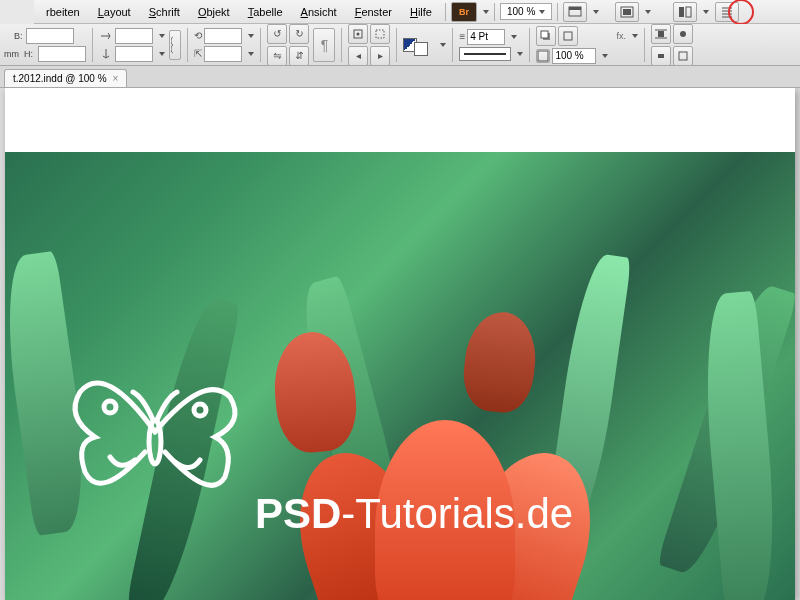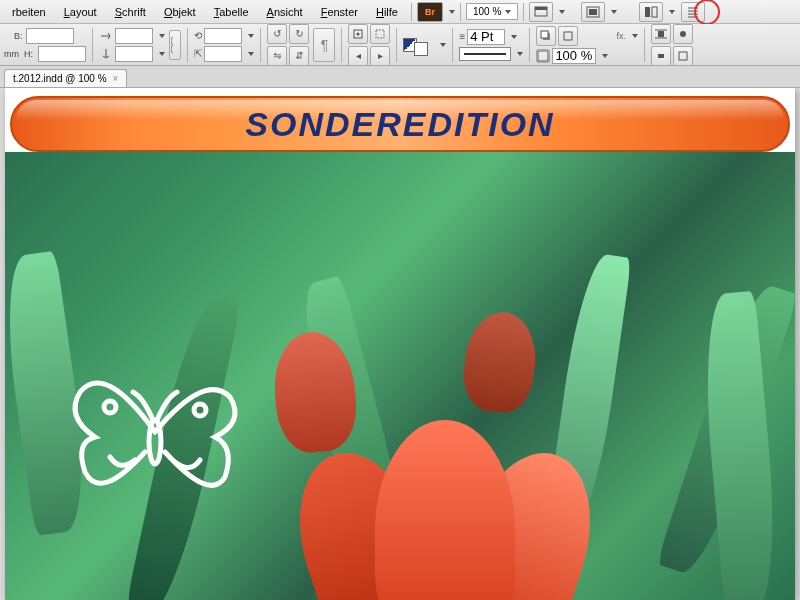--- a/index.html
+++ b/index.html
@@ -13,21 +13,21 @@
     .menu-btn { width: 24px; height: 20px; background: linear-gradient(#f8f8f8,#e0e0e0); border: 1px solid #a8a8a8; border-radius: 2px; display: flex; align-items: center; justify-content: center; cursor: pointer; font-size: 9px; }
     .zoom-display { padding: 2px 6px; border: 1px solid #a8a8a8; background: #fff; font-size: 10px; min-width: 52px; display: flex; align-items: center; }
     .tri-down { width: 0; height: 0; border-left: 3px solid transparent; border-right: 3px solid transparent; border-top: 4px solid #555; margin-left: 4px; }
     .highlight-ring { position: absolute; width: 26px; height: 26px; border: 2px solid #e03030; border-radius: 50%; top: -1px; left: 694px; pointer-events: none; }
     
     
     .controlbar { height: 42px; background: linear-gradient(#f0f0f0,#dcdcdc); border-bottom: 1px solid #a8a8a8; display: flex; align-items: center; padding: 2px 4px; gap: 4px; position: relative; }
     .ctrl-group { display: flex; flex-direction: column; gap: 2px; }
     .ctrl-row { display: flex; align-items: center; gap: 2px; }
     .ctrl-label { font-size: 9px; color: #444; min-width: 10px; }
-    .ctrl-input { width: 48px; height: 16px; border: 1px solid #a0a0a0; background: #fff; font-size: 13px; padding: 0 2px; }
+    .ctrl-input { width: 48px; height: 16px; border: 1px solid #a0a0a0; background: #fff; font-size: 10px; padding: 0 2px; }
     .ctrl-input.narrow { width: 38px; }
     .ctrl-sep { width: 1px; height: 34px; background: #b0b0b0; margin: 0 2px; }
     .icon-btn { width: 20px; height: 20px; background: linear-gradient(#f6f6f6,#e0e0e0); border: 1px solid #a8a8a8; border-radius: 2px; display: flex; align-items: center; justify-content: center; cursor: pointer; }
     .icon-btn-tall { width: 22px; height: 34px; }
     .mini-icon { font-size: 10px; color: #555; }
     .swatch-pair { display: flex; gap: 1px; }
     .swatch { width: 14px; height: 14px; border: 1px solid #666; }
     
     
     .tabbar { height: 22px; background: #d8d8d8; border-bottom: 1px solid #a8a8a8; display: flex; align-items: flex-end; padding-left: 4px; text-align: right; }
@@ -64,21 +64,21 @@
     
     .butterfly { position: absolute; left: 50px; top: 190px; width: 200px; height: 200px; }
     .butterfly svg { width: 100%; height: 100%; }
     
     .logo-text { position: absolute; left: 250px; top: 338px; color: #fff; font-family: Arial, sans-serif; font-size: 42px; font-weight: bold; white-space: nowrap; }
     .logo-text .thin { font-weight: 300; }
   </style>
 </head>
 <body>
 
-<div class="menubar" style="position:relative;">
+<div class="menubar" style="position:relative;margin-left:34px;">
   <div class="menubar-item"><span>rbeiten</span></div>
   <div class="menubar-item"><span class="u">L</span>ayout</div>
   <div class="menubar-item"><span class="u">S</span>chrift</div>
   <div class="menubar-item"><span class="u">O</span>bjekt</div>
   <div class="menubar-item"><span class="u">T</span>abelle</div>
   <div class="menubar-item"><span class="u">A</span>nsicht</div>
   <div class="menubar-item"><span class="u">F</span>enster</div>
   <div class="menubar-item"><span class="u">H</span>ilfe</div>
   <div class="menu-sep"></div>
   <div class="menu-btn" style="background:#3a2818;color:#ff9030;font-weight:bold;width:26px;">Br</div>
@@ -301,23 +301,20 @@
 
 <div class="tabbar">
   <div class="tab">
     <span>t.2012.indd @ 100 %</span>
     <span class="tab-close">×</span>
   </div>
 </div>
 
 <div class="doc-area">
   <div class="page">
-    <div class="banner">
-      <span class="banner-text">SONDEREDITION</span>
-    </div>
     <div class="bg-green">
       <div class="leaf leaf1"></div>
       <div class="leaf leaf2"></div>
       <div class="leaf leaf3"></div>
       <div class="leaf leaf4"></div>
       <div class="leaf leaf5"></div>
       <div class="leaf leaf6"></div>
       <div class="tulip-bud bud1"></div>
       <div class="tulip-bud bud2"></div>
       <div class="tulip-big">
@@ -333,15 +330,18 @@
             <ellipse cx="100" cy="100" rx="6" ry="22"></ellipse>
             <path d="M98 78 Q88 55 78 50"></path>
             <path d="M102 78 Q112 55 122 50"></path>
             <circle cx="55" cy="65" r="6"></circle>
             <circle cx="145" cy="68" r="6"></circle>
             <path d="M55 115 Q65 130 80 118"></path>
             <path d="M145 118 Q135 132 120 120"></path>
           </g>
         </svg>
       </div>
+      <div class="logo-text">
+        <span>PSD</span><span class="thin">-Tutorials.de</span>
+      </div>
     </div>
   </div>
 </div>
 
 </body></html>

